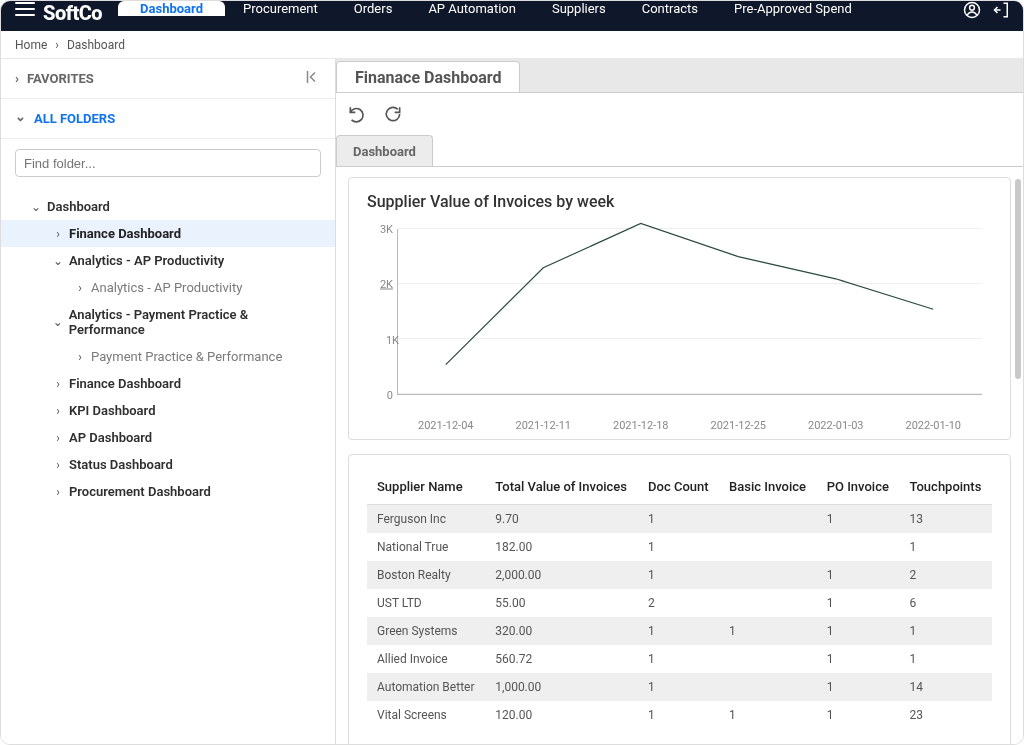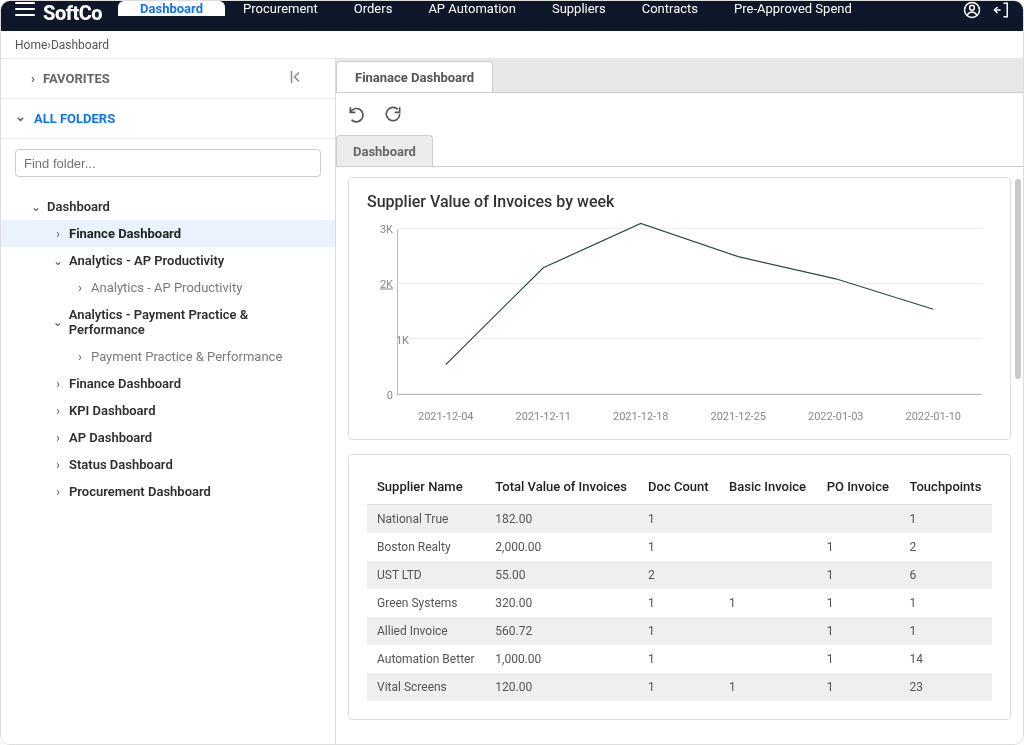--- a/index.html
+++ b/index.html
@@ -54,40 +54,41 @@
   .nav-icons { display: flex; align-items: center; padding-right: 12px; gap: 12px; }
   .nav-icons svg { width: 18px; height: 18px; stroke: #fff; fill: none; stroke-width: 2; }
 
   
   .breadcrumb {
     height: 28px;
     display: flex; align-items: center;
     padding: 0 14px;
     border-bottom: 1px solid #e8e8e8;
     font-size: 12px; color: #555;
+    gap: 8px;
   }
 
   
   .body {
     display: flex;
     height: calc(100% - 58px);
     background: #f5f5f5;
   }
 
   
   .sidebar {
     width: 335px;
     background: #fff;
     border-right: 1px solid #ddd;
     display: flex; flex-direction: column;
     font-size: 13px;
   }
   .side-section-hdr {
     display: flex; align-items: center;
-    height: 40px; padding: 0 30px;
+    height: 40px; padding: 0 14px;
     border-bottom: 1px solid #eee;
     color: #666; font-weight: 700;
     cursor: pointer;
     justify-content: space-between;
   }
   .side-section-hdr .left { display:flex; align-items:center; gap:8px; }
   .all-folders {
     height: 40px; padding: 0 14px;
     display: flex; align-items: center; gap:8px;
     color: #0f73f0; font-weight: 700;
@@ -129,21 +130,21 @@
     border-bottom: 1px solid #ccc;
   }
   .tabstrip .tab {
     display: flex; align-items: center;
     padding: 8px 18px;
     background: #fff;
     border: 1px solid #ccc;
     border-bottom: none;
     color: #555;
     font-weight: 700;
-    font-size:13px;
+    font-size:16px;
     cursor: pointer;
     margin-top: 2px;
     border-top-left-radius: 4px; border-top-right-radius: 4px;
   }
 
   .toolbar {
     height: 42px; display: flex; align-items: center;
     gap: 14px; padding: 0 10px;
     background:#fff;
   }
@@ -191,21 +192,21 @@
   .chart-grid .hgrid {
     position:absolute; left:0; right:0; border-top:1px solid #eee;
   }
   .ylabel { position:absolute; left:0; width:26px; text-align:right; font-size:11px; color:#888; transform: translateY(-50%); }
   .bars {
     position:absolute; left:30px; right:10px; top:8px; bottom:26px;
     display:flex; align-items:flex-end; justify-content: space-around;
   }
   .barwrap { flex:1; display:flex; flex-direction:column; align-items:center; position:relative; }
   .bar { width: 62%; background:#29c1a2; border-radius:2px 2px 0 0; }
-  .xlbl { position:absolute; top:100%; margin-top:15px; font-size:11px; color:#888; white-space:nowrap; }
+  .xlbl { position:absolute; top:100%; margin-top:24px; font-size:11px; color:#888; white-space:nowrap; }
   .chart-line { position:absolute; left:30px; right:10px; top:8px; bottom:26px; pointer-events:none; }
   .chart-line svg { width:100%; height:100%; overflow:visible; }
 
   
   table.data {
     width:100%; border-collapse: collapse; font-size:12px;
   }
   table.data th {
     text-align:left; font-weight:500; color:#222;
     padding: 10px 10px; border-bottom:1px solid #ddd; font-size:13px;
@@ -400,40 +401,48 @@
                 <div class="bar" style="height: 63.3333%;"></div>
                 <div class="xlbl">2022-01-10</div>
               </div>
             </div>
           <div class="chart-line">
             <svg preserveAspectRatio="none" viewBox="0 0 100 100">
                 <polyline points="8.333333333333332,81.66666666666667 25,23.33333333333333 41.66666666666667,-3.333333333333343 58.333333333333336,16.666666666666657 75,30 91.66666666666666,48.33333333333333" fill="none" stroke="#2c4a3f" stroke-width="1.2" vector-effect="non-scaling-stroke"></polyline>
               </svg>
           </div>
         <div class="ylabel" style="position: absolute; left: 0px; top: 174px;">0</div>
-            <div class="ylabel" style="position: absolute; left: 16px; top: 118.667px;">1K</div>
+            <div class="ylabel" style="position: absolute; left: 6px; top: 118.667px;">1K</div>
             <div class="ylabel" style="position: absolute; left: 0px; top: 63.3333px; text-decoration: underline;">2K</div>
             <div class="ylabel" style="position: absolute; left: 0px; top: 8px;">3K</div>
           </div>
       </div>
 
       <div class="card">
         <table class="data">
           <thead>
               <tr>
                 <th>Supplier Name</th>
                 <th>Total Value of Invoices</th>
                 <th>Doc Count</th>
                 <th>Basic Invoice</th>
                 <th>PO Invoice</th>
                 <th>Touchpoints</th>
               </tr>
             </thead>
           <tbody>
               <tr class="row">
+                <td>Ferguson Inc</td>
+                <td>9.70</td>
+                <td>1</td>
+                <td></td>
+                <td>1</td>
+                <td>13</td>
+              </tr>
+              <tr class="row">
                 <td>National True</td>
                 <td>182.00</td>
                 <td>1</td>
                 <td></td>
                 <td></td>
                 <td>1</td>
               </tr>
               <tr class="row">
                 <td>Boston Realty</td>
                 <td>2,000.00</td>

